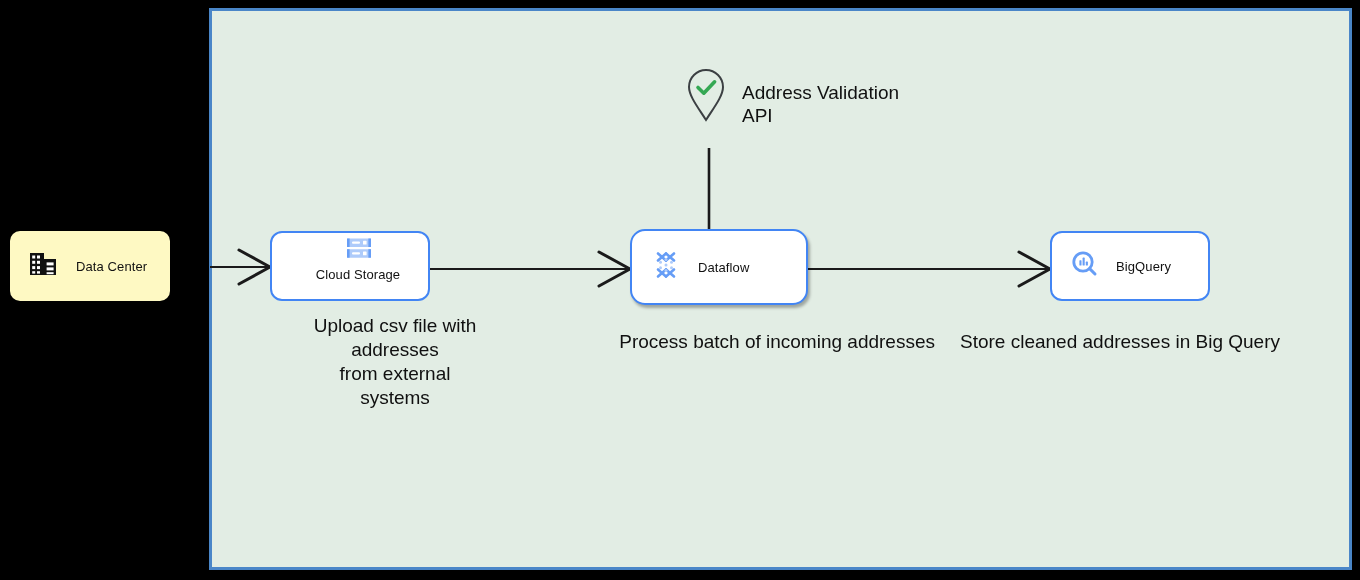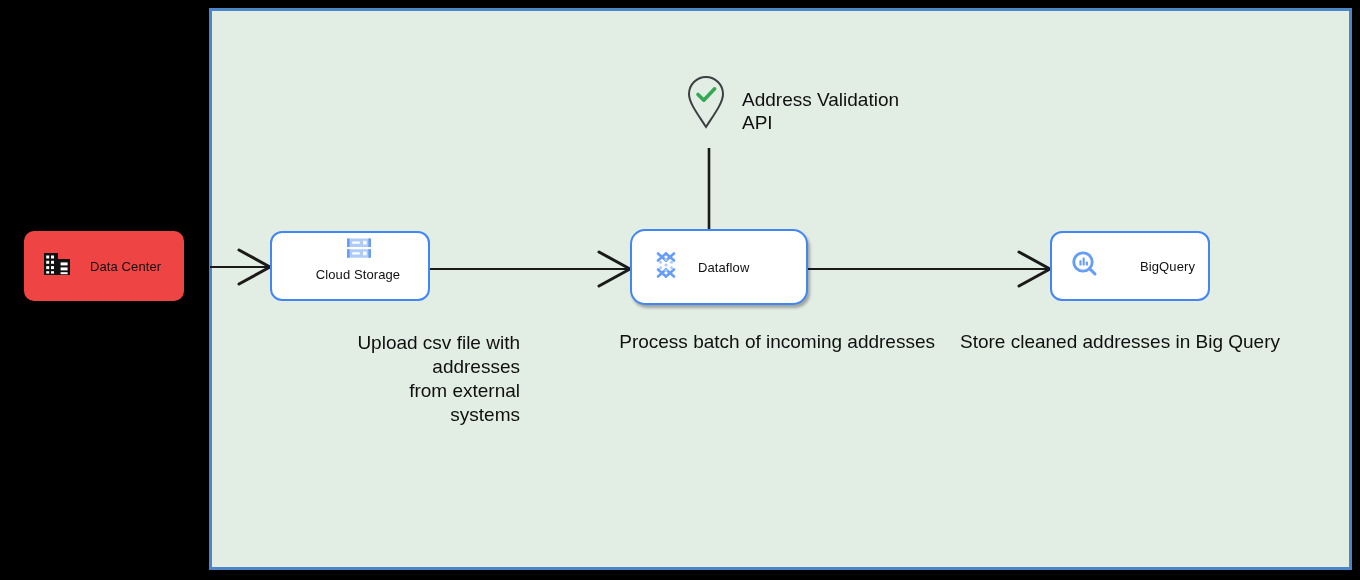--- a/index.html
+++ b/index.html
@@ -59,25 +59,25 @@
   }
   .node .node-label {
     margin-left: 16px;
     font-size: 13px;
     color: #111111;
     white-space: nowrap;
     letter-spacing: 0.1px;
   }
 
   #node-datacenter {
-    left: 24px;
+    left: 10px;
     top: 231px;
     width: 160px;
     height: 70px;
-    background: #ef4444;
+    background: #fef9c3;
     border: none;
     border-radius: 10px;
   }
   #node-datacenter .node-label { margin-left: 18px; }
 
   #node-cloudstorage {
     left: 270px;
     top: 231px;
     width: 160px;
     height: 70px;
@@ -91,28 +91,27 @@
     height: 76px;
     box-shadow: 2px 3px 3px rgba(0,0,0,0.30);
     border-radius: 15px;
   }
 
   #node-bigquery {
     left: 1050px;
     top: 231px;
     width: 160px;
     height: 70px;
-    gap: 24px;
   }
 
   
   #node-addressvalidation {
     position: absolute;
     left: 686px;
-    top: 74px;
+    top: 67px;
     display: flex;
     align-items: flex-start;
   }
   #node-addressvalidation .pin-icon { flex: 0 0 auto; }
   #node-addressvalidation .api-label {
     margin-left: 16px;
     margin-top: 14px;
     font-size: 19px;
     line-height: 23px;
     color: #101010;
@@ -120,21 +119,21 @@
   }
 
   
   .caption {
     position: absolute;
     font-size: 19px;
     line-height: 24px;
     color: #101010;
     white-space: pre-line;
   }
-  #caption-upload  { left: 270px; top: 331px; width: 250px; text-align: right; }
+  #caption-upload  { left: 270px; top: 314px; width: 250px; text-align: center; }
   #caption-process { left: 540px; top: 330px; width: 395px; text-align: right; }
   #caption-store   { left: 960px; top: 330px; width: 400px; }
 </style>
 </head>
 <body>
 
 <div id="canvas">
 
   <div class="zone"></div>
 

